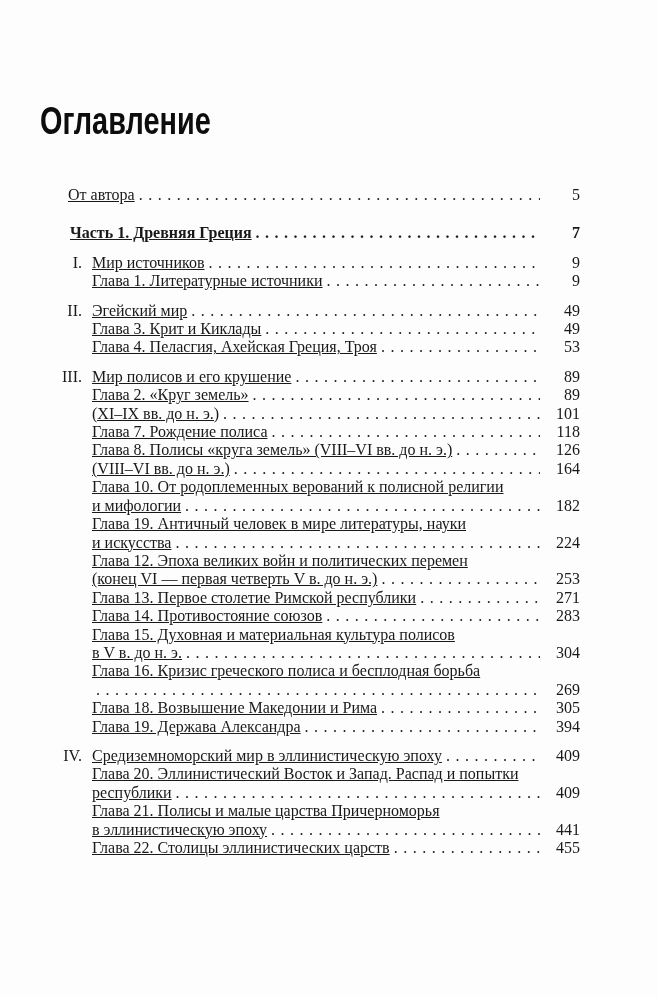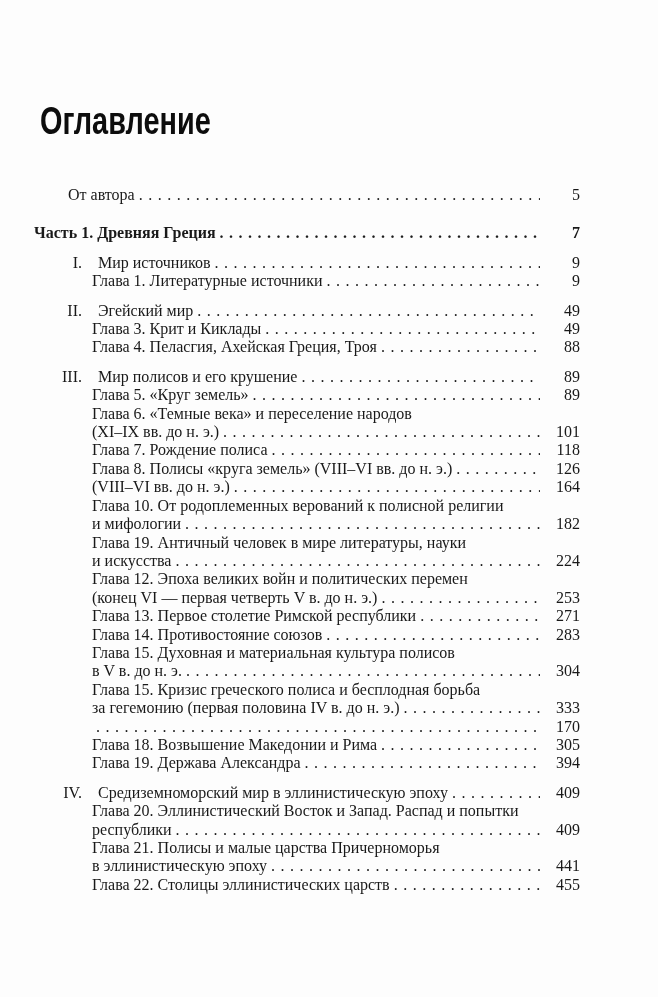--- a/index.html
+++ b/index.html
@@ -39,32 +39,32 @@
     margin-top: 0;
   }
   .entry .row {
     display: flex;
     align-items: baseline;
     line-height: 18.4px;
     white-space: nowrap;
   }
   .entry.front { margin-top: 45px; }
   .entry.front .row { padding-left: 34px; }
-  .entry.part { margin-top: 20px; font-weight: 700; }
+  .entry.part { margin-top: 20px; font-weight: 700; margin-left: 36px; }
   .entry.part .row { padding-left: 0; }
   .entry.section { margin-top: 11px; }
   .entry.chapter .row { padding-left: 58px; align-items: center; }
   .roman {
     flex: none;
     display: inline-block;
     width: 48px;
     text-align: right;
   }
-  .section .text { margin-left: 16px; }
-  .text { flex: none; }
+  .section .text { margin-left: 10px; }
+  .text { flex: none; text-decoration: underline; }
   .leader {
     flex: 1 1 auto;
     overflow: hidden;
     margin: 0 7px 0 4px;
     letter-spacing: 5.5px;
     color: #1c1c1c;
   }
   .leader::after {
     content: "......................................................................................";
   }
@@ -121,42 +121,39 @@
         <div class="row with-page">
           <span class="text">Глава 3. Крит и Киклады</span>
           <span class="leader"></span>
           <span class="pagenum">49</span>
         </div>
       </div>
       <div class="entry chapter">
         <div class="row with-page">
           <span class="text">Глава 4. Пеласгия, Ахейская Греция, Троя</span>
           <span class="leader"></span>
-          <span class="pagenum">88</span>
+          <span class="pagenum">53</span>
         </div>
       </div>
       <div class="entry section">
         <div class="row with-page">
           <span class="roman">III.</span>
           <span class="text">Мир полисов и его крушение</span>
           <span class="leader"></span>
           <span class="pagenum">89</span>
         </div>
       </div>
       <div class="entry chapter">
         <div class="row with-page">
-          <span class="text">Глава 5. «Круг земель»</span>
+          <span class="text">Глава 2. «Круг земель»</span>
           <span class="leader"></span>
           <span class="pagenum">89</span>
         </div>
       </div>
       <div class="entry chapter">
-        <div class="row cont">
-          <span class="text">Глава 6. «Темные века» и переселение народов</span>
-        </div>
         <div class="row with-page">
           <span class="text">(XI–IX вв. до н. э.)</span>
           <span class="leader"></span>
           <span class="pagenum">101</span>
         </div>
       </div>
       <div class="entry chapter">
         <div class="row with-page">
           <span class="text">Глава 7. Рождение полиса</span>
           <span class="leader"></span>
@@ -226,32 +223,27 @@
           <span class="text">Глава 15. Духовная и материальная культура полисов</span>
         </div>
         <div class="row with-page">
           <span class="text">в V в. до н. э.</span>
           <span class="leader"></span>
           <span class="pagenum">304</span>
         </div>
       </div>
       <div class="entry chapter">
         <div class="row cont">
-          <span class="text">Глава 15. Кризис греческого полиса и бесплодная борьба</span>
-        </div>
-        <div class="row with-page">
-          <span class="text">за гегемонию (первая половина IV в. до н. э.)</span>
-          <span class="leader"></span>
-          <span class="pagenum">333</span>
-        </div>
-      </div>
-      <div class="entry chapter">
-        <div class="row with-page">
-          <span class="leader"></span>
-          <span class="pagenum">170</span>
+          <span class="text">Глава 16. Кризис греческого полиса и бесплодная борьба</span>
+        </div>
+      </div>
+      <div class="entry chapter">
+        <div class="row with-page">
+          <span class="leader"></span>
+          <span class="pagenum">269</span>
         </div>
       </div>
       <div class="entry chapter">
         <div class="row with-page">
           <span class="text">Глава 18. Возвышение Македонии и Рима</span>
           <span class="leader"></span>
           <span class="pagenum">305</span>
         </div>
       </div>
       <div class="entry chapter">

